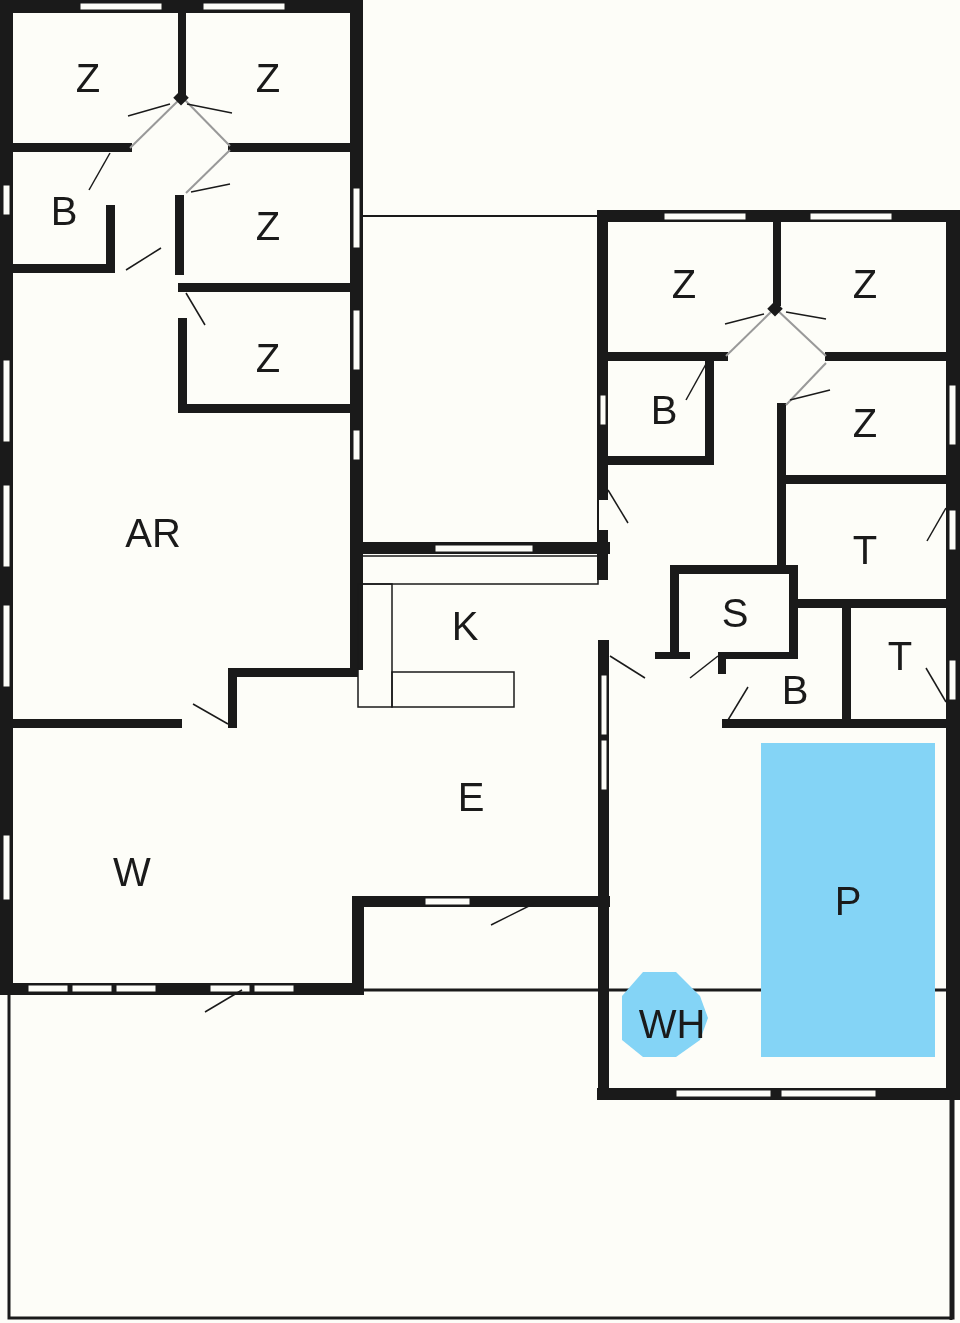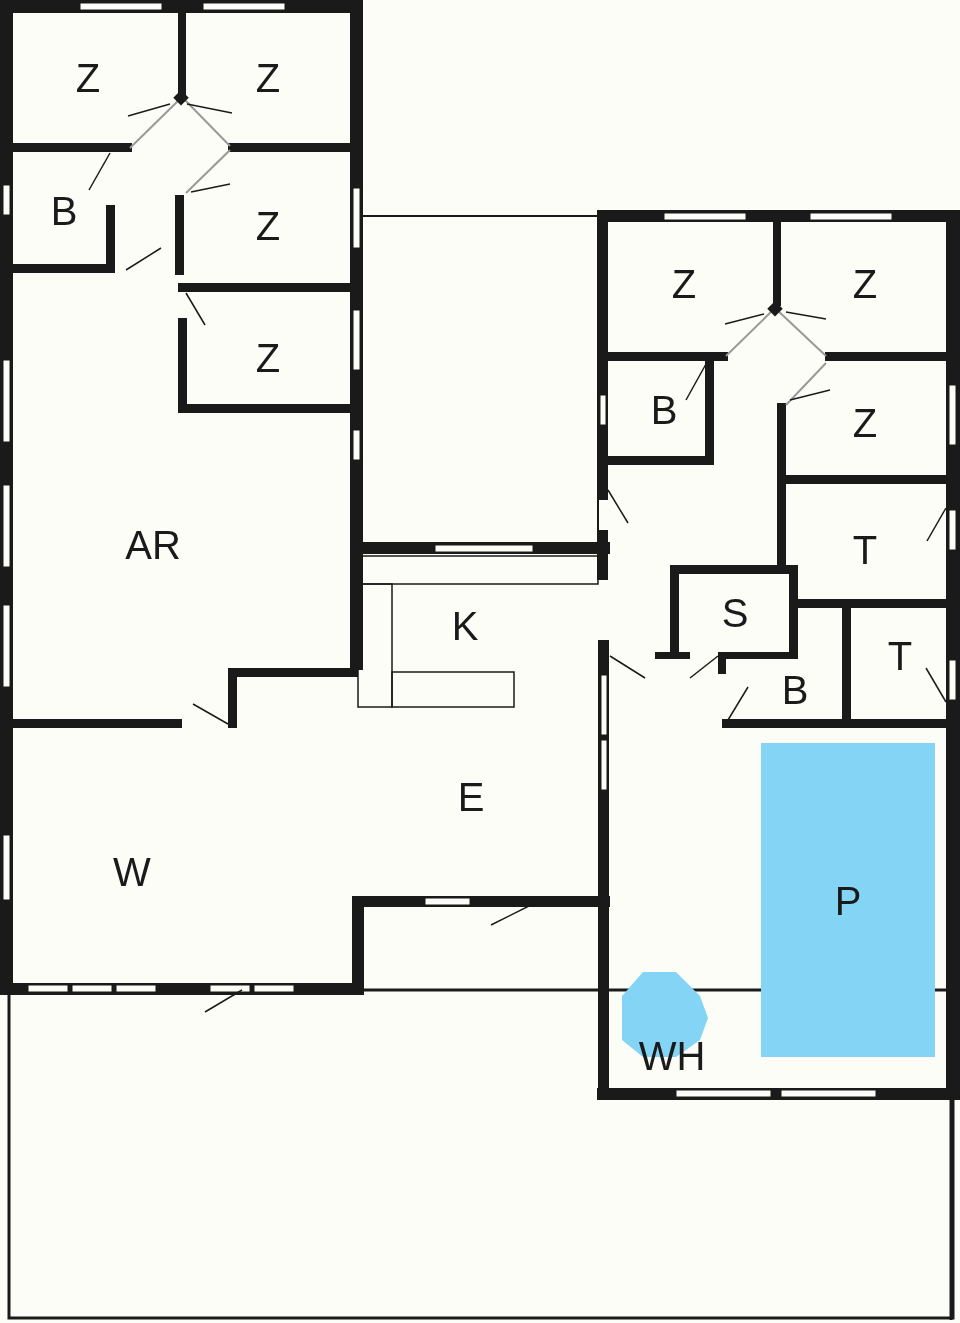--- a/index.html
+++ b/index.html
@@ -135,27 +135,27 @@
       <rect x="358" y="584" width="34" height="123"></rect>
       <rect x="392" y="672" width="122" height="35"></rect>
     </g>
   </svg>
 
   <span class="lbl" style="left:88px;top:78px">Z</span>
   <span class="lbl" style="left:268px;top:78px">Z</span>
   <span class="lbl" style="left:64px;top:211px">B</span>
   <span class="lbl" style="left:268px;top:226px">Z</span>
   <span class="lbl" style="left:268px;top:358px">Z</span>
-  <span class="lbl" style="left:153px;top:545px">AR</span>
+  <span class="lbl" style="left:153px;top:533px">AR</span>
   <span class="lbl" style="left:465px;top:626px">K</span>
   <span class="lbl" style="left:471px;top:797px">E</span>
   <span class="lbl" style="left:132px;top:872px">W</span>
   <span class="lbl" style="left:684px;top:284px">Z</span>
   <span class="lbl" style="left:865px;top:284px">Z</span>
   <span class="lbl" style="left:664px;top:410px">B</span>
   <span class="lbl" style="left:865px;top:423px">Z</span>
   <span class="lbl" style="left:865px;top:550px">T</span>
   <span class="lbl" style="left:735px;top:613px">S</span>
   <span class="lbl" style="left:900px;top:656px">T</span>
   <span class="lbl" style="left:795px;top:690px">B</span>
   <span class="lbl" style="left:848px;top:901px">P</span>
-  <span class="lbl" style="left:672px;top:1056px">WH</span>
+  <span class="lbl" style="left:672px;top:1024px">WH</span>
 </div>
 
 </body></html>

